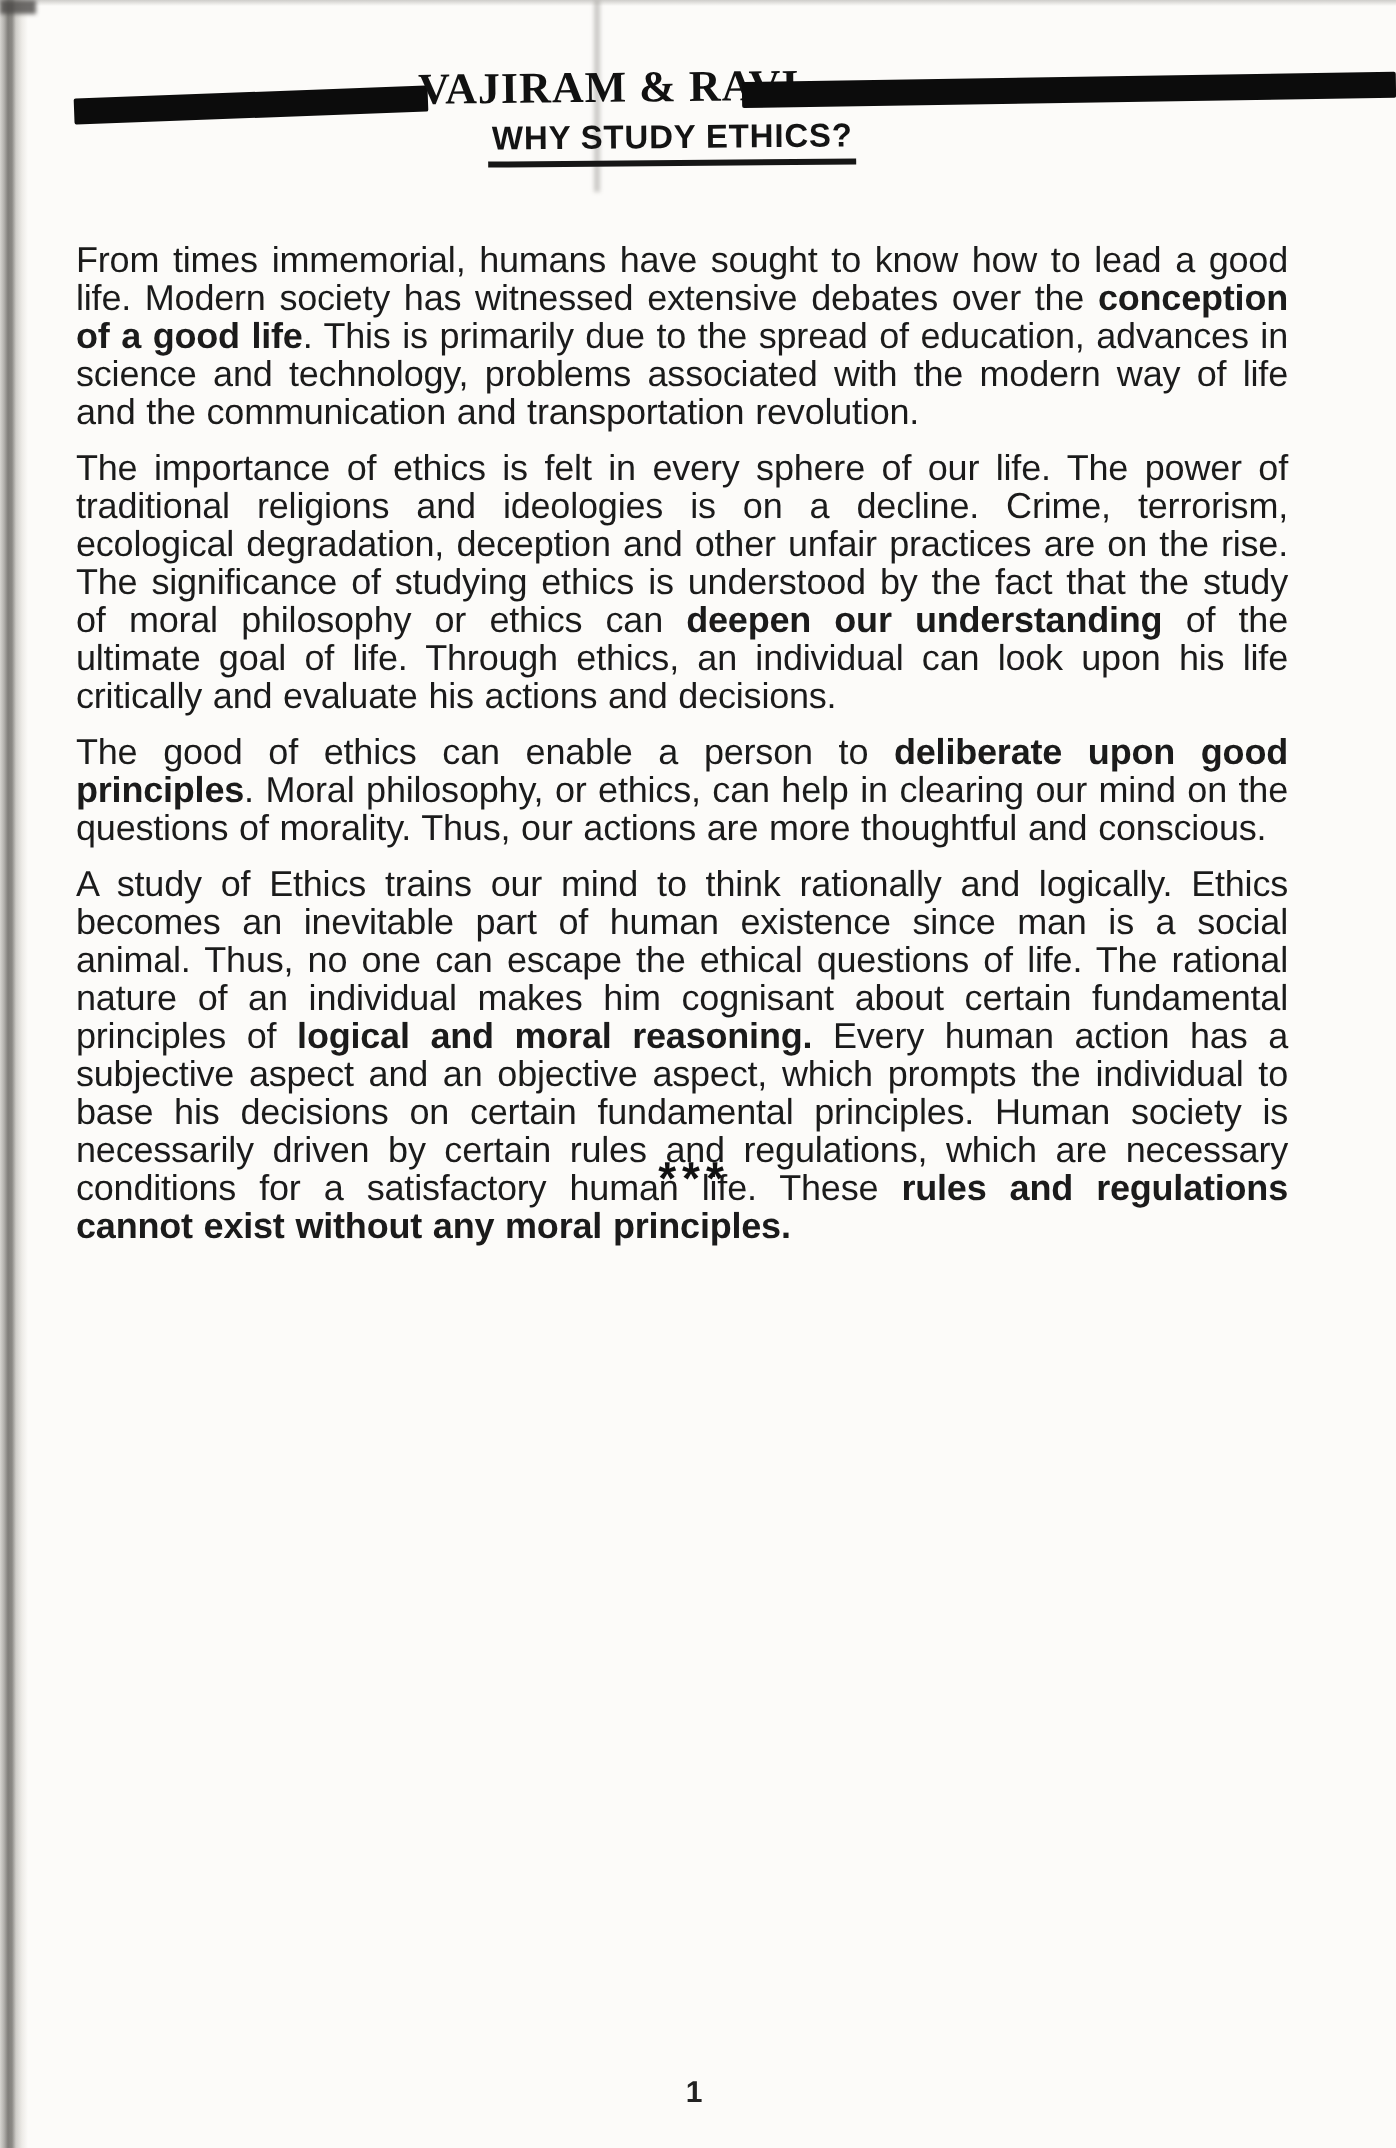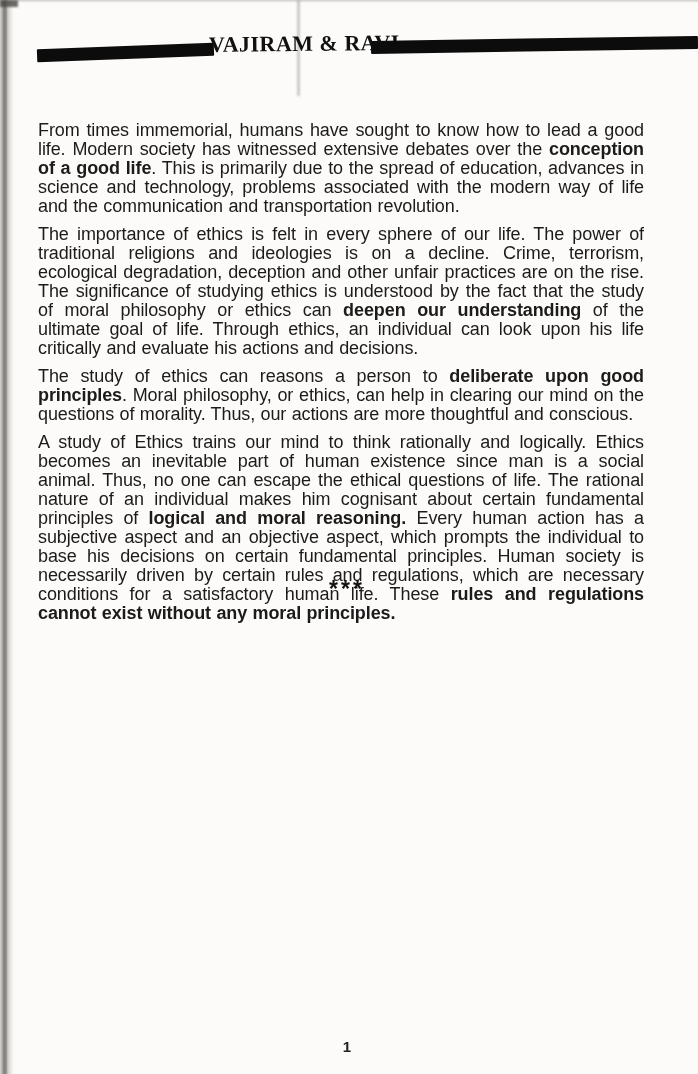--- a/index.html
+++ b/index.html
@@ -85,28 +85,31 @@
 
   <div class="edge-left"></div>
   <div class="edge-top"></div>
   <div class="corner-smudge"></div>
   <div class="fold-smudge"></div>
 
   <div class="bar bar-left"></div>
   <div class="brand">VAJIRAM &amp; RAVI</div>
   <div class="bar bar-right"></div>
 
+  <div class="doc-title-row">
+    <span class="doc-title">WHY STUDY ETHICS?</span>
+  </div>
 
   <div class="content">
     <p><span>From times immemorial, humans have sought to know how to lead a good life. Modern society has witnessed extensive debates over the </span><span class="b">conception of a good life</span><span>. This is primarily due to the spread of education, advances in science and technology, problems associated with the modern way of life and the communication and transportation revolution.</span></p>
 
     <p><span>The importance of ethics is felt in every sphere of our life. The power of traditional religions and ideologies is on a decline. Crime, terrorism, ecological degradation, deception and other unfair practices are on the rise. The significance of studying ethics is understood by the fact that the study of moral philosophy or ethics can </span><span class="b">deepen our understanding</span><span> of the ultimate goal of life. Through ethics, an individual can look upon his life critically and evaluate his actions and decisions.</span></p>
 
 
-    <p><span>The study of ethics can reasons a person to </span><span class="b">deliberate upon good principles</span><span>. Moral philosophy, or ethics, can help in clearing our mind on the questions of morality. Thus, our actions are more thoughtful and conscious.</span></p>
+    <p><span>The good of ethics can enable a person to </span><span class="b">deliberate upon good principles</span><span>. Moral philosophy, or ethics, can help in clearing our mind on the questions of morality. Thus, our actions are more thoughtful and conscious.</span></p>
 
     <p><span>A study of Ethics trains our mind to think rationally and logically. Ethics becomes an inevitable part of human existence since man is a social animal. Thus, no one can escape the ethical questions of life. The rational nature of an individual makes him cognisant about certain fundamental principles of </span><span class="b">logical and moral reasoning.</span><span> Every human action has a subjective aspect and an objective aspect, which prompts the individual to base his decisions on certain fundamental principles. Human society is necessarily driven by certain rules and regulations, which are necessary conditions for a satisfactory human life. These </span><span class="b">rules and regulations cannot exist without any moral principles.</span></p>
   </div>
 
   <div class="separator">***</div>
 
   <div class="page-number">1</div>
 
 </div>
 

